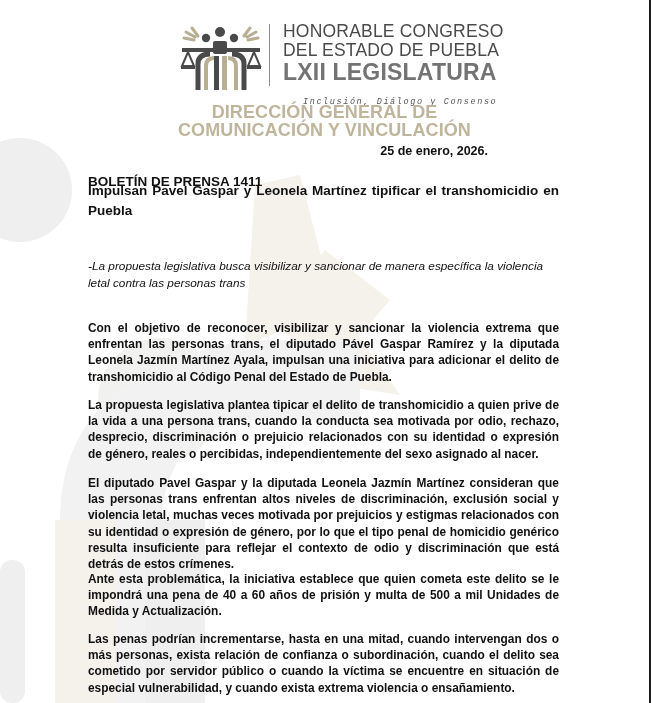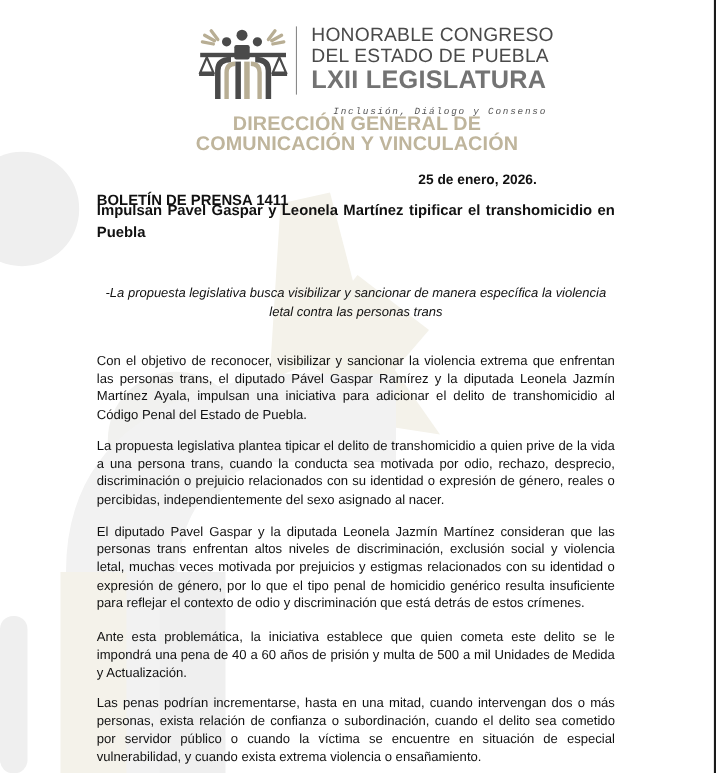--- a/index.html
+++ b/index.html
@@ -20,25 +20,25 @@
     .logo-sep { position: absolute; left: 269px; top: 24px; width: 1px; height: 62px; background: #8a8a8a; }
     .org { position: absolute; left: 283px; top: 22px; }
     .org .l1, .org .l2 { font-size: 17.5px; color: #4a4a4a; line-height: 19px; letter-spacing: 0.2px; white-space: nowrap; }
     .org .l3 { font-size: 23px; font-weight: bold; color: #737373; line-height: 25px; white-space: nowrap; letter-spacing: 0.2px; }
     .org .l4 { font-family: Liberation Mono, monospace; font-style: italic; font-size: 8.5px; color: #555; letter-spacing: 1.6px; margin-left: 20px; margin-top: 12px; white-space: nowrap; }
     .dept { position: absolute; left: 0; width: 649px; text-align: center; top: 103px; }
     .dept div { font-size: 18px; font-weight: bold; color: #bfb59c; line-height: 18px; letter-spacing: 0.1px; }
 
     
     .content { position: absolute; left: 88px; width: 471px; }
-    .date { position: absolute; top: 156px; right: 91px; font-size: 12.5px; font-weight: bold; margin-left: 48px; }
+    .date { position: absolute; top: 144px; right: 91px; font-size: 12.5px; font-weight: bold; margin-left: 48px; }
     .bulletin { top: 172px; font-size: 13.5px; font-weight: bold; line-height: 20px; }
     .headline { top: 181px; font-size: 13.5px; font-weight: bold; line-height: 20px; text-align: justify; }
-    .summary { top: 258px; font-size: 11.8px; font-style: italic; line-height: 17px; color: #111; text-align: center; }
-    .para { font-size: 11.9px; line-height: 16.2px; text-align: justify; }
+    .summary { top: 258px; font-size: 11.8px; font-style: italic; line-height: 17px; color: #111; }
+    .para { font-size: 11.9px; line-height: 16.2px; text-align: justify; font-weight: bold; }
     .p1 { top: 320px; }
     .p2 { top: 397px; }
     .p3 { top: 475px; }
     .p4 { top: 571px; }
     .p5 { top: 631px; }
   </style>
 </head>
 <body>
 
 <div class="page">

